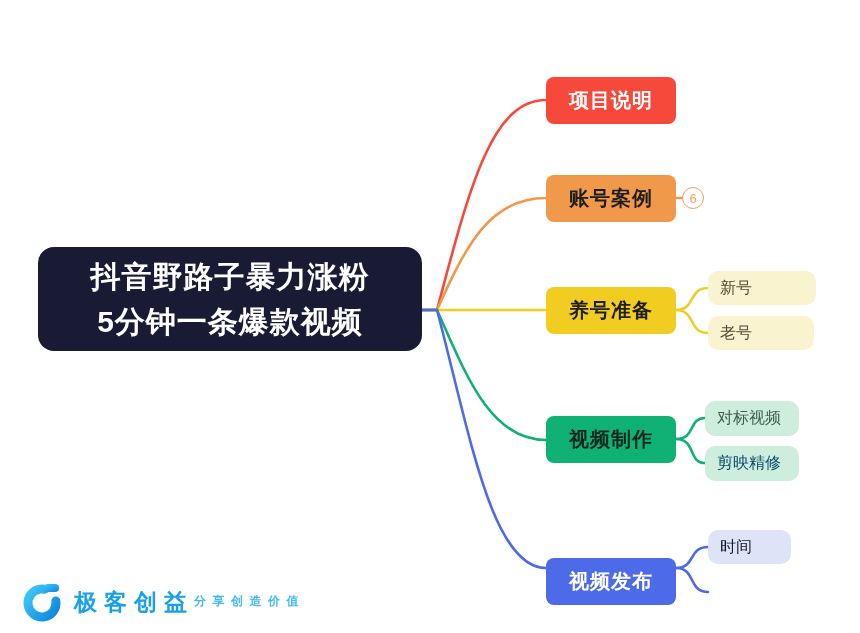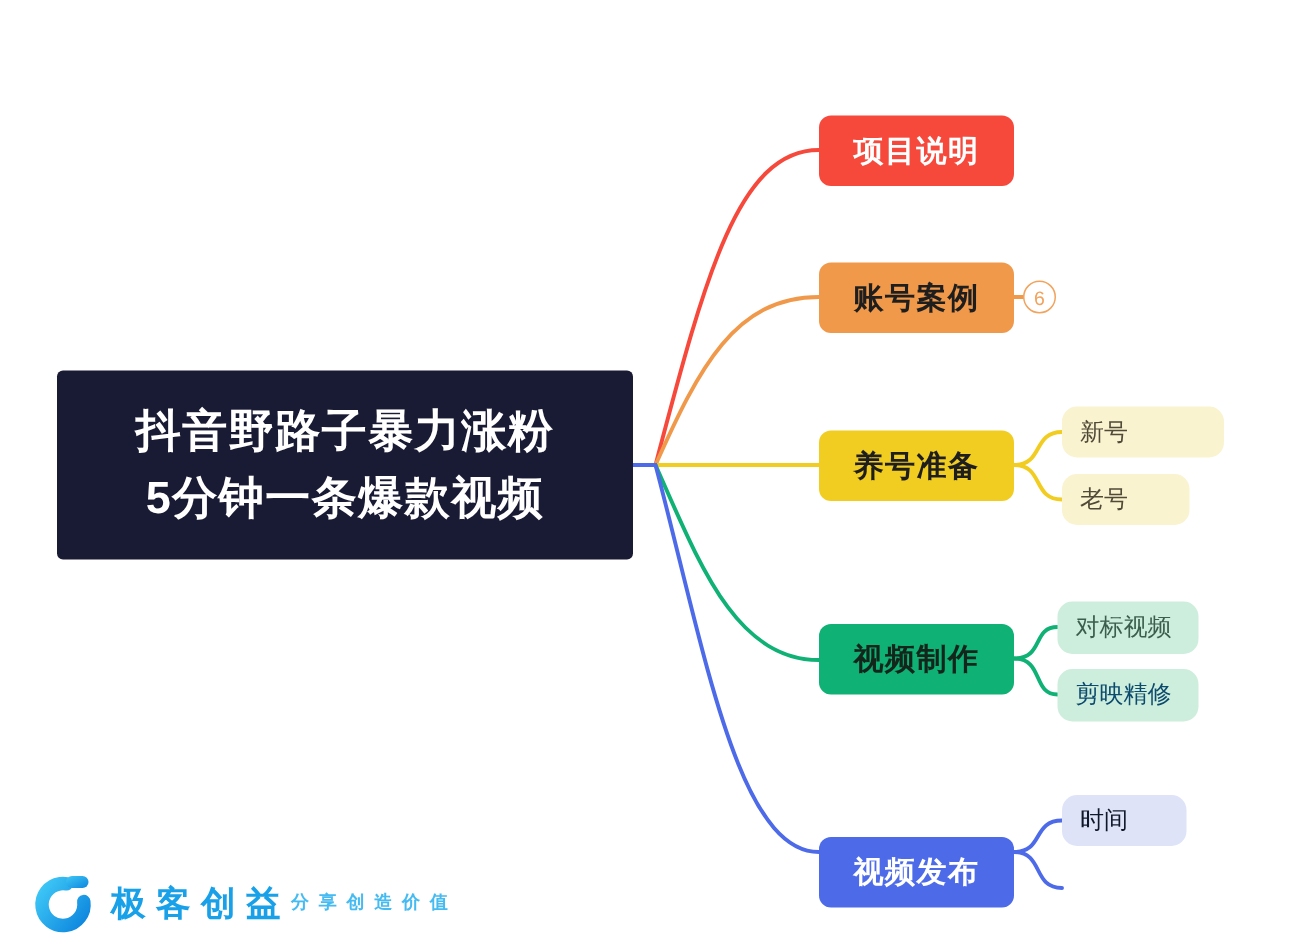--- a/index.html
+++ b/index.html
@@ -7,36 +7,36 @@
     position:relative;width:860px;height:633px;background:#ffffff;overflow:hidden;
     font-family:"Liberation Sans","DejaVu Sans",sans-serif;
   }
   .edges{position:absolute;left:0;top:0;width:860px;height:633px;z-index:0;}
   .edges path{fill:none;stroke-width:2.6;stroke-linecap:round;}
   .node{
     position:absolute;z-index:1;display:flex;align-items:center;justify-content:center;
     box-sizing:border-box;
   }
   .root{
-    left:38px;top:247px;width:384px;height:126px;background:#191A33;color:#ffffff;
-    border-radius:4px;flex-direction:column;font-size:30px;font-weight:bold;
+    left:38px;top:247px;width:384px;height:104px;background:#191A33;color:#ffffff;
+    border-radius:16px;flex-direction:column;font-size:30px;font-weight:bold;
     line-height:45px;letter-spacing:1px;text-align:center;
   }
   .branch{width:130px;height:47px;border-radius:8px;font-size:20px;font-weight:bold;letter-spacing:1px;}
   .b-project{left:546px;top:77px;background:#F6493C;color:#ffffff;}
   .b-account{left:546px;top:175px;background:#F0994A;color:#1e1e1e;}
   .b-prep{left:546px;top:287px;background:#F2CD21;color:#1e1e1e;}
   .b-video{left:546px;top:416px;background:#0FB175;color:#14251c;}
   .b-publish{left:546px;top:558px;background:#4D6BE8;color:#ffffff;}
   .child{
     height:34px;border-radius:10px;font-size:16px;font-weight:normal;
     justify-content:flex-start;padding:0 12px;
   }
   .c-new{left:708px;top:271px;width:108px;background:#FAF3D0;color:#514a38;}
-  .c-old{left:708px;top:316px;width:85px;background:#FAF3D0;color:#514a38;}
+  .c-old{left:708px;top:316px;width:106px;background:#FAF3D0;color:#514a38;}
   .c-bench{left:705px;top:401px;width:94px;height:35px;background:#CDEEDC;color:#3c5f4d;}
   .c-edit{left:705px;top:446px;width:94px;height:35px;background:#CDEEDC;color:#0c4a6e;}
   .c-time{left:708px;top:530px;width:83px;background:#DEE3F8;color:#0f172a;}
   .c-tag{left:708px;top:575px;width:89px;background:#DEE3F8;color:#404c6e;}
   .badge{
     position:absolute;z-index:1;left:682px;top:187px;width:22px;height:22px;
     box-sizing:border-box;border:1.5px solid #F2A35D;border-radius:50%;background:#ffffff;
     color:#F2A35D;font-size:13px;display:flex;align-items:center;justify-content:center;
   }
   .logo{position:absolute;z-index:1;left:20px;top:580px;display:flex;align-items:center;gap:10px;}

